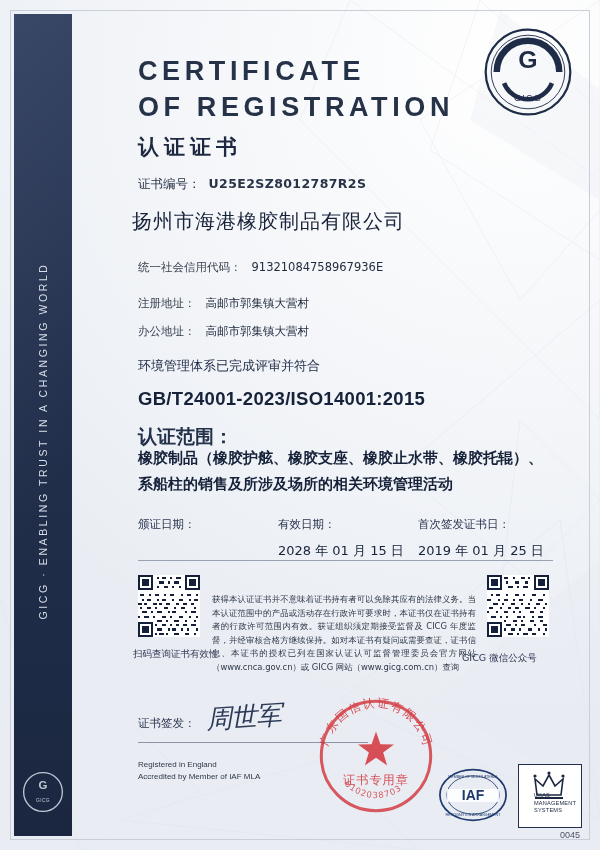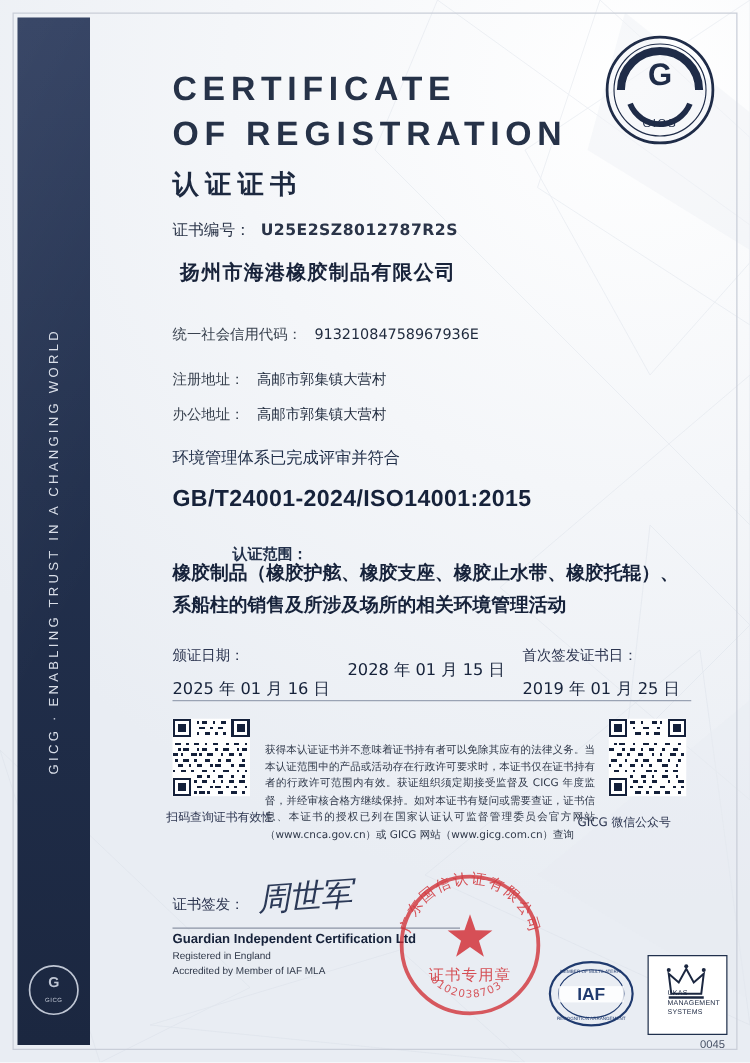--- a/index.html
+++ b/index.html
@@ -73,22 +73,22 @@
     font-size:21px;letter-spacing:5px;color:#1d2940;font-weight:bold;
     font-family:"DejaVu Sans",sans-serif;
   }
   .cert-no-row{
     position:absolute;left:138px;top:176px;
     font-size:12.5px;color:#2a3448;font-family:"DejaVu Sans",sans-serif;
   }
   .cert-no-row .val{font-weight:bold;margin-left:8px;letter-spacing:.4px;text-align:right;}
 
   .company{
-    position:absolute;left:144px;top:208px;
-    font-size:16px;font-weight:bold;color:#18233a;letter-spacing:1px;
+    position:absolute;left:132px;top:208px;
+    font-size:20px;font-weight:normal;color:#18233a;letter-spacing:1px;
     font-family:"DejaVu Sans",sans-serif;
   }
   .kv-line{
     position:absolute;left:138px;
     font-size:11.5px;color:#2c3550;
     font-family:"DejaVu Sans",sans-serif;
   }
   .kv-line .k{color:#39424f;}
   .kv-line .v{margin-left:10px;color:#1f2a3d;margin-top:29px;}
 
@@ -99,24 +99,23 @@
   .statement{
     position:absolute;left:138px;top:357px;
     font-size:13px;color:#22304a;
     font-family:"DejaVu Sans",sans-serif;
   }
   .standard{
     position:absolute;left:138px;top:388px;
     font-size:18.5px;font-weight:bold;color:#16223a;letter-spacing:.3px;
   }
   .scope-label{
-    position:absolute;left:138px;top:435px;
-    font-size:12px;color:#22304a;font-weight:bold;
-    font-family:"DejaVu Sans",sans-serif;
-    margin-left:48px;
+    position:absolute;left:138px;top:424px;
+    font-size:19px;color:#22304a;font-weight:bold;
+    font-family:"DejaVu Sans",sans-serif;
   }
   .scope-text{
     position:absolute;left:138px;top:445px;width:412px;
     font-size:15px;line-height:1.75;color:#16223a;font-weight:bold;
     font-family:"DejaVu Sans",sans-serif;
   }
 
   
   .dates{
     position:absolute;left:138px;top:517px;width:420px;
@@ -259,31 +258,31 @@
     <span class="k">统一社会信用代码：</span><span class="v">91321084758967936E</span>
   </div>
   <div class="kv-line officeaddr">
     <span class="k">办公地址：</span><span class="v">高邮市郭集镇大营村</span>
   </div>
   <div class="kv-line regaddr">
     <span class="k">注册地址：</span><span class="v">高邮市郭集镇大营村</span>
   </div>
 
   <div class="statement">环境管理体系已完成评审并符合</div>
-  <div class="standard">GB/T24001-2024/ISO14001:2015</div>
+  <div class="standard">GB/T24001-2023/ISO14001:2015</div>
 
   <div class="scope-label">认证范围：</div>
   <div class="scope-text">橡胶制品（橡胶护舷、橡胶支座、橡胶止水带、橡胶托辊）、系船柱的销售及所涉及场所的相关环境管理活动</div>
 
   <div class="dates">
     <div class="date-col">
       <div class="dl">颁证日期：</div>
-      <div class="dv">2025 年 01 月 16 日</div>
     </div>
     <div class="date-col">
+      <div class="dl">有效日期：</div>
       <div class="dv">2028 年 01 月 15 日</div>
     </div>
     <div class="date-col">
       <div class="dl">首次签发证书日：</div>
       <div class="dv">2019 年 01 月 25 日</div>
     </div>
   </div>
   <div class="date-rule"></div>
 
   <div class="qr qr-left">
@@ -486,21 +485,20 @@
   </div>
 
   <div class="qr-cap qr-cap-left">扫码查询证书有效性</div>
   <div class="qr-cap qr-cap-right">GICG 微信公众号</div>
 
   <div class="legal">获得本认证证书并不意味着证书持有者可以免除其应有的法律义务。当本认证范围中的产品或活动存在行政许可要求时，本证书仅在证书持有者的行政许可范围内有效。获证组织须定期接受监督及 CICG 年度监督，并经审核合格方继续保持。如对本证书有疑问或需要查证，证书信息、本证书的授权已列在国家认证认可监督管理委员会官方网站（www.cnca.gov.cn）或 GICG 网站（www.gicg.com.cn）查询</div>
 
   <div class="sign-label">证书签发：</div>
   <div class="signature">周世军</div>
   <div class="sign-rule"></div>
-  <div class="issuer">Guardian Independent Certification Ltd</div>
   <div class="issuer-sub">
     <div>Registered in England</div>
     <div>Accredited by Member of IAF MLA</div>
   </div>
 
   <svg class="seal" viewBox="0 0 140 140">
     <defs>
       <path id="sealArcTop" d="M 18 70 A 52 52 0 0 1 122 70"></path>
       <path id="sealArcBottom" d="M 26 82 A 46 46 0 0 0 114 82"></path>
     </defs>

